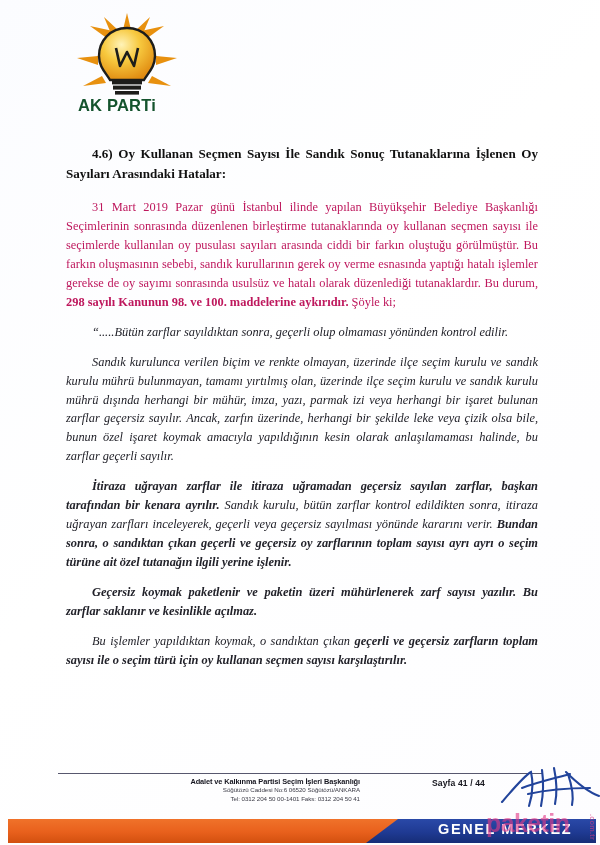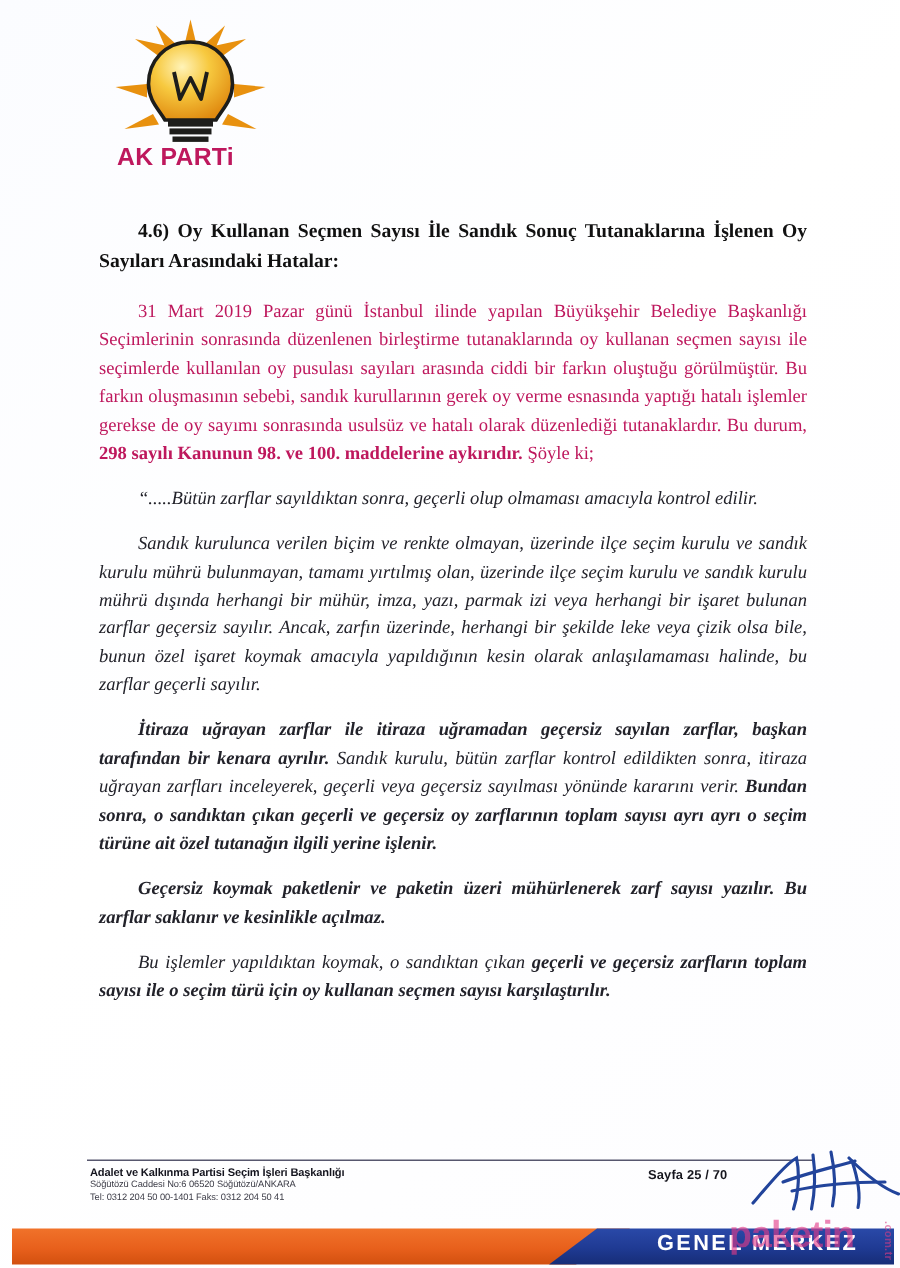--- a/index.html
+++ b/index.html
@@ -34,21 +34,21 @@
   .logo-text {
     position: absolute;
     left: 6px;
     top: 84px;
     width: 104px;
     text-align: left;
     font-family: "Liberation Sans", sans-serif;
     font-weight: bold;
     font-size: 16.5px;
     letter-spacing: 0.2px;
-    color: #be185d;
+    color: #14532d;
   }
 
   
   .content {
     position: absolute;
     left: 66px;
     top: 132px;
     width: 472px;
   }
 
@@ -91,20 +91,21 @@
     background: #3a3a55;
     opacity: .85;
   }
   .footer-left {
     position: absolute;
     left: 60px;
     top: 777px;
     width: 300px;
     font-family: "Liberation Sans", sans-serif;
     color: #2b2b3a;
+    text-align: right;
   }
   .footer-org {
     font-size: 7.4px;
     font-weight: bold;
     letter-spacing: -0.1px;
     line-height: 1.25;
     color: #15151f;
   }
   .footer-addr, .footer-tel {
     font-size: 6.2px;
@@ -217,37 +218,37 @@
       <rect x="41" y="73.6" width="28" height="4" fill="#1d1d1b"></rect>
       <rect x="43" y="79" width="24" height="3.6" fill="#1d1d1b"></rect>
     </svg>
     <div class="logo-text">AK PARTi</div>
   </div>
 
   <div class="content">
     <h1 class="doc-heading">4.6) Oy Kullanan Seçmen Sayısı İle Sandık Sonuç Tutanaklarına İşlenen Oy Sayıları Arasındaki Hatalar:</h1>
     <div id="paragraph-host">
         <p class="para"><span>31 Mart 2019 Pazar günü İstanbul ilinde yapılan Büyükşehir Belediye Başkanlığı Seçimlerinin sonrasında düzenlenen birleştirme tutanaklarında oy kullanan seçmen sayısı ile seçimlerde kullanılan oy pusulası sayıları arasında ciddi bir farkın oluştuğu görülmüştür. Bu farkın oluşmasının sebebi, sandık kurullarının gerek oy verme esnasında yaptığı hatalı işlemler gerekse de oy sayımı sonrasında usulsüz ve hatalı olarak düzenlediği tutanaklardır. Bu durum, </span><span class="b">298 sayılı Kanunun 98. ve 100. maddelerine aykırıdır.</span><span> Şöyle ki;</span></p>
-        <p class="para quote"><span class="i nb">“.....Bütün zarflar sayıldıktan sonra, geçerli olup olmaması amacıyla kontrol edilir.</span></p>
+        <p class="para quote"><span class="i nb">“.....Bütün zarflar sayıldıktan sonra, geçerli olup olmaması yönünden kontrol edilir.</span></p>
         <p class="para quote"><span class="i nb">Sandık kurulunca verilen biçim ve renkte olmayan, üzerinde ilçe seçim kurulu ve sandık kurulu mührü bulunmayan, tamamı yırtılmış olan, üzerinde ilçe seçim kurulu ve sandık kurulu mührü dışında herhangi bir mühür, imza, yazı, parmak izi veya herhangi bir işaret bulunan zarflar geçersiz sayılır. Ancak, zarfın üzerinde, herhangi bir şekilde leke veya çizik olsa bile, bunun özel işaret koymak amacıyla yapıldığının kesin olarak anlaşılamaması halinde, bu zarflar geçerli sayılır.</span></p>
         <p class="para quote"><span class="b i">İtiraza uğrayan zarflar ile itiraza uğramadan geçersiz sayılan zarflar, başkan tarafından bir kenara ayrılır.</span><span class="i nb"> Sandık kurulu, bütün zarflar kontrol edildikten sonra, itiraza uğrayan zarfları inceleyerek, geçerli veya geçersiz sayılması yönünde kararını verir. </span><span class="b i">Bundan sonra, o sandıktan çıkan geçerli ve geçersiz oy zarflarının toplam sayısı ayrı ayrı o seçim türüne ait özel tutanağın ilgili yerine işlenir.</span></p>
         <p class="para quote"><span class="b i">Geçersiz koymak paketlenir ve paketin üzeri mühürlenerek zarf sayısı yazılır. Bu zarflar saklanır ve kesinlikle açılmaz.</span></p>
         <p class="para quote"><span class="i nb">Bu işlemler yapıldıktan koymak, o sandıktan çıkan </span><span class="b i">geçerli ve geçersiz zarfların toplam sayısı ile o seçim türü için oy kullanan seçmen sayısı karşılaştırılır.</span></p>
       </div>
   </div>
 
   <div class="footer-rule"></div>
 
   <div class="footer-left">
     <div class="footer-org">Adalet ve Kalkınma Partisi Seçim İşleri Başkanlığı</div>
     <div class="footer-addr">Söğütözü Caddesi No:6  06520 Söğütözü/ANKARA</div>
     <div class="footer-tel">Tel: 0312 204 50 00-1401   Faks: 0312 204 50 41</div>
   </div>
 
-  <div class="page-no">Sayfa 25 / 70</div>
+  <div class="page-no">Sayfa 41 / 44</div>
 
   <svg class="signature" viewBox="0 0 104 52">
     <g fill="none" stroke="#22449b" stroke-width="2.1" stroke-linecap="round">
       <path d="M4 40 C16 26 26 14 33 10 C36 24 33 38 31 44"></path>
       <path d="M24 26 C40 20 58 16 72 12"></path>
       <path d="M44 8 C46 22 45 34 43 44"></path>
       <path d="M56 6 C59 20 59 32 57 42"></path>
       <path d="M68 10 C78 20 90 30 101 34"></path>
       <path d="M70 12 C74 24 76 34 74 43"></path>
       <path d="M30 32 C48 28 70 26 92 26"></path>

